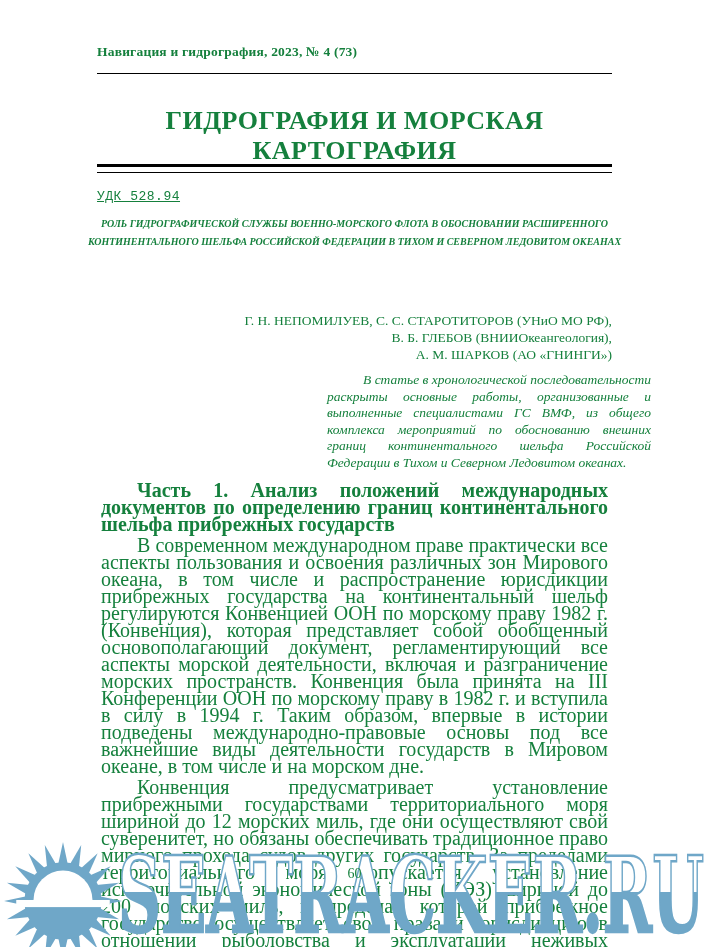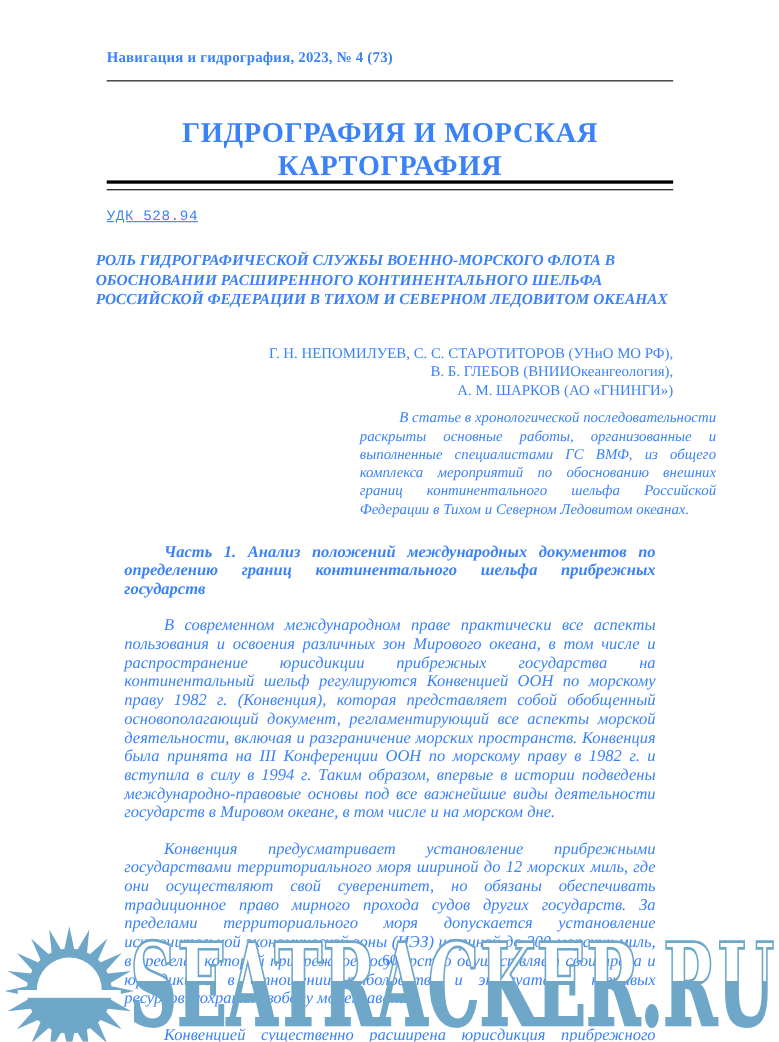--- a/index.html
+++ b/index.html
@@ -2,21 +2,21 @@
 <html><head>
 <meta charset="utf-8">
 <style>
   html,body{margin:0;padding:0;background:#ffffff;}
   .page{
     position:relative;
     width:708px;height:947px;
     background:#ffffff;
     overflow:hidden;
     font-family:"Liberation Serif", serif;
-    color:#3b82f6;
+    color:#15803d;
   }
   .abs{position:absolute;}
   .journal-header{
     top:44px;left:97px;width:515px;
     font-size:13.5px;font-weight:bold;letter-spacing:.2px;
   }
   .header-rule{
     top:73px;left:97px;width:515px;height:0;
     border-top:1.4px solid #000;
   }
@@ -28,40 +28,40 @@
   .double-rule{
     top:164px;left:97px;width:515px;height:5px;
     border-top:3.5px solid #000;border-bottom:1.3px solid #000;
   }
   .udk{
     top:189px;left:97px;
     font-family:"Liberation Mono", monospace;
     font-size:13px;letter-spacing:.5px;text-decoration:underline;
   }
   .article-title{
-    top:229px;left:87px;width:535px;
-    font-weight:bold;font-style:italic;
-    font-size:14px;line-height:17.5px;
+    top:215px;left:87px;width:535px;
+    text-align:center;font-weight:bold;font-style:italic;
+    font-size:10px;line-height:17.5px;
   }
   .authors{
     top:312px;left:97px;width:515px;
     text-align:right;font-size:13.5px;line-height:17px;
   }
   .authors .names{font-weight:normal;text-align:center;}
   .abstract{
     top:372px;left:288px;width:324px;
     font-style:italic;font-size:13.5px;line-height:16.5px;
     text-align:justify;text-indent:36px;margin-left:39px;
   }
   .body-text{
     top:478px;left:97px;width:515px;
   }
   .body-text p{
-    margin:16px;text-indent:36px;text-align:justify;
-    font-size:15px;line-height:17px;font-style:italic;
+    margin:4px;text-indent:36px;text-align:justify;
+    font-size:20px;line-height:17px;
   }
   .part-heading{font-weight:bold;}
   .page-number{
     top:866px;left:97px;width:515px;
     text-align:center;font-size:14px;z-index:5;
   }
   .watermark{
     top:833px;left:0;width:708px;height:114px;z-index:3;
   }
   .sun{position:absolute;left:2px;top:7px;}

